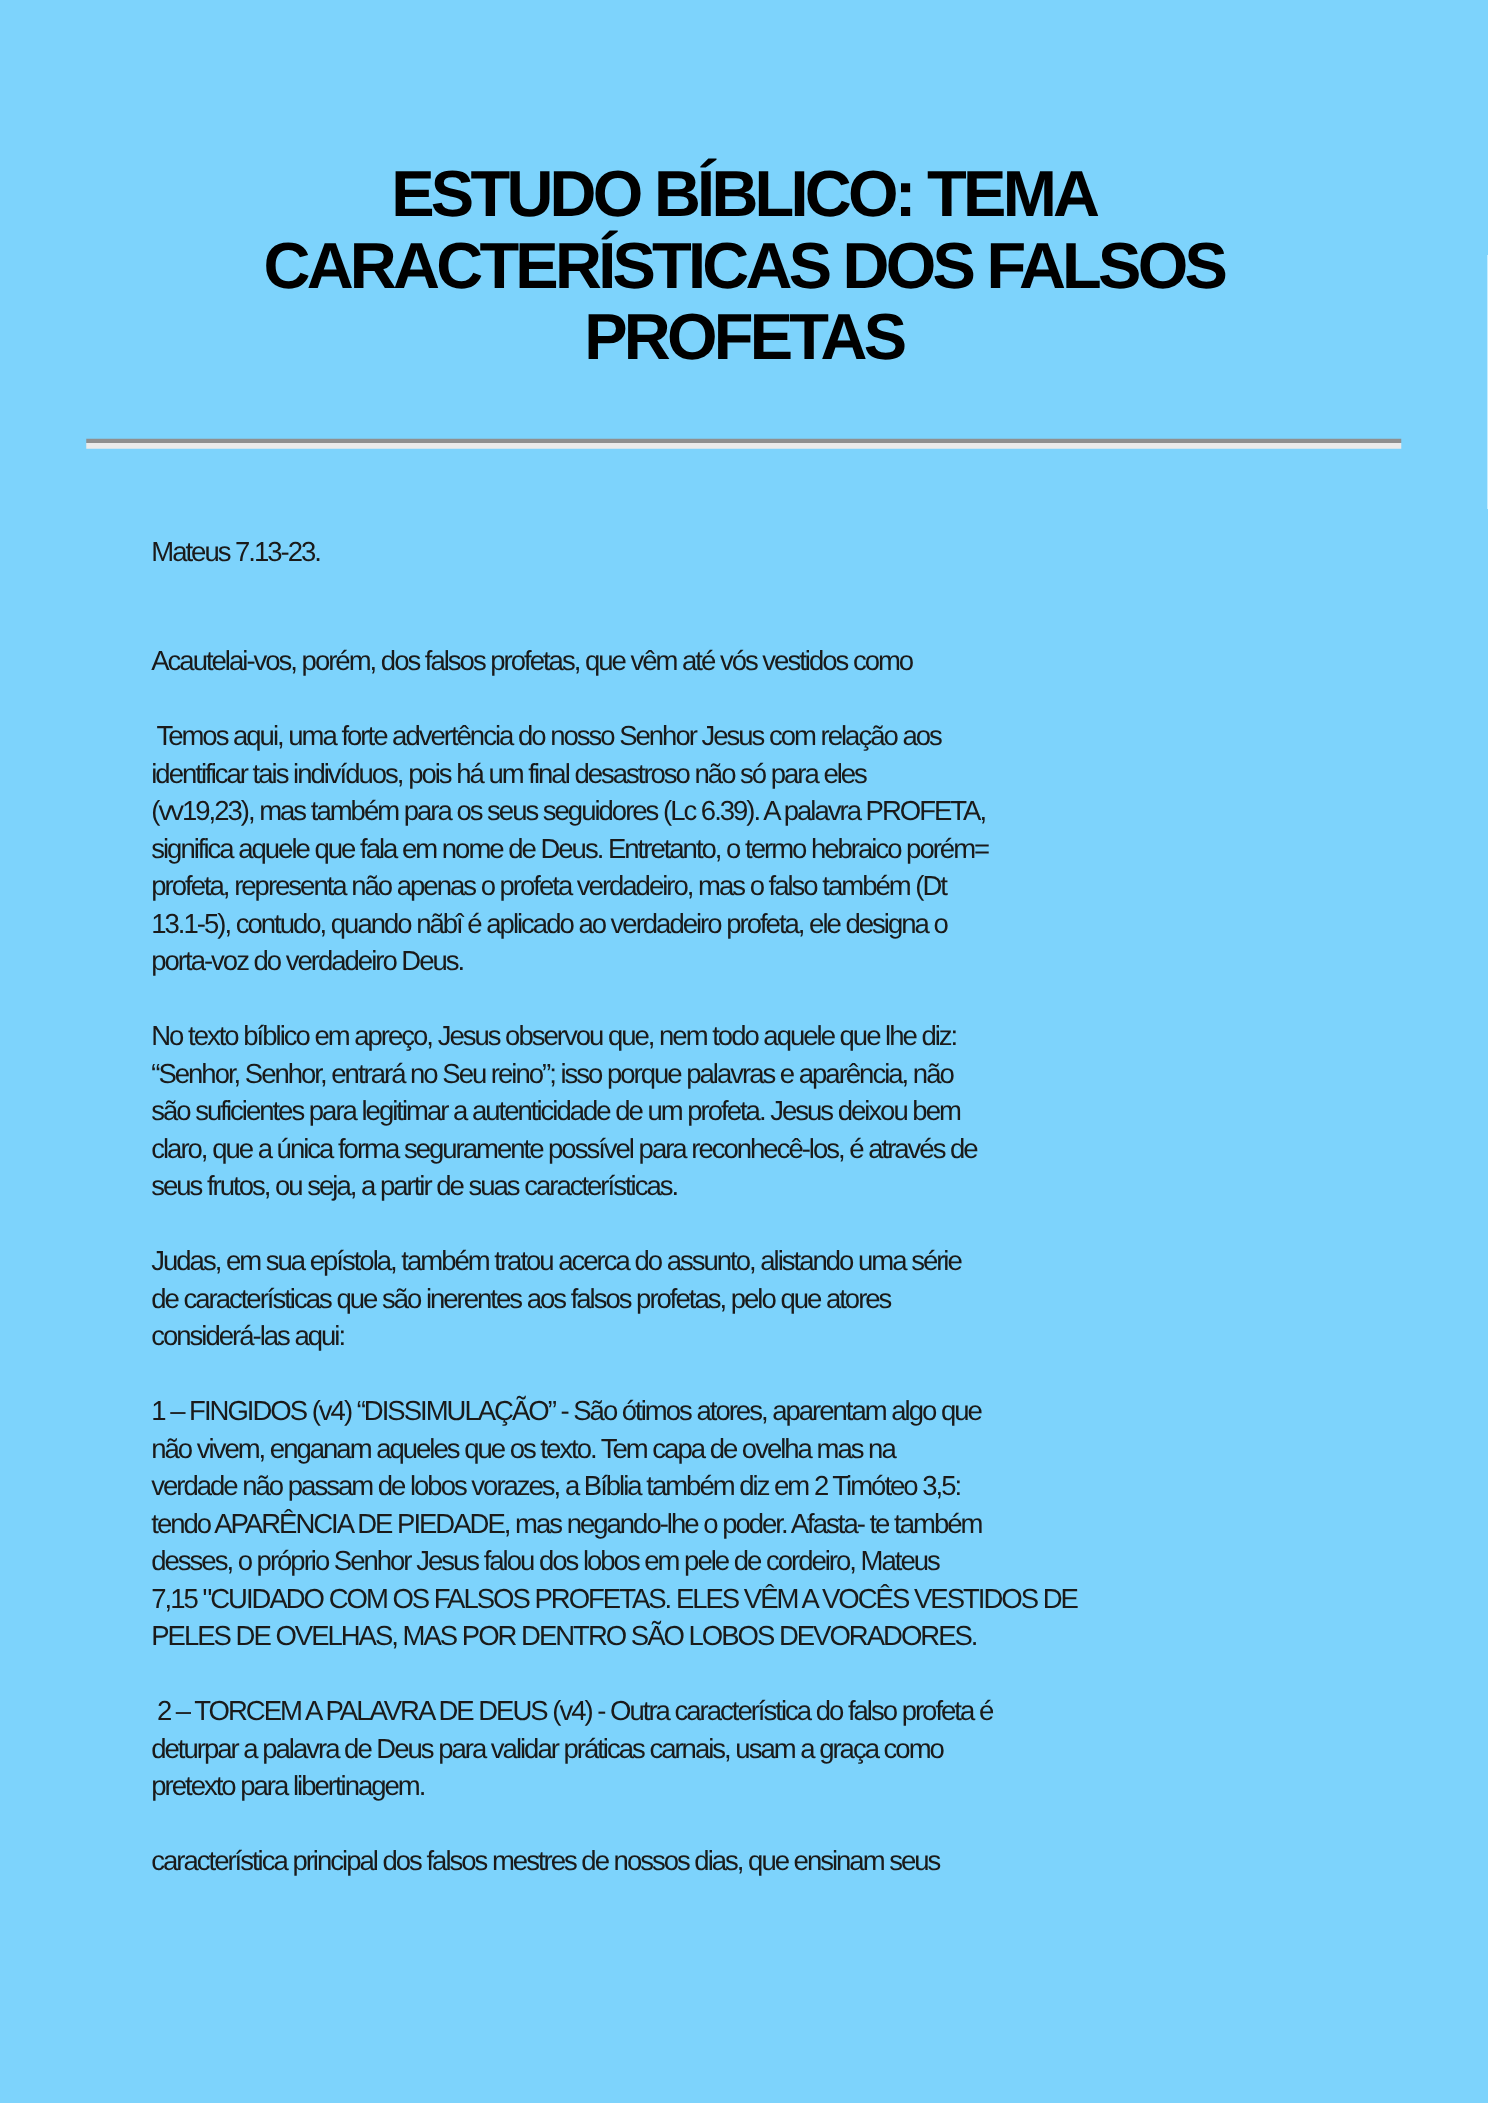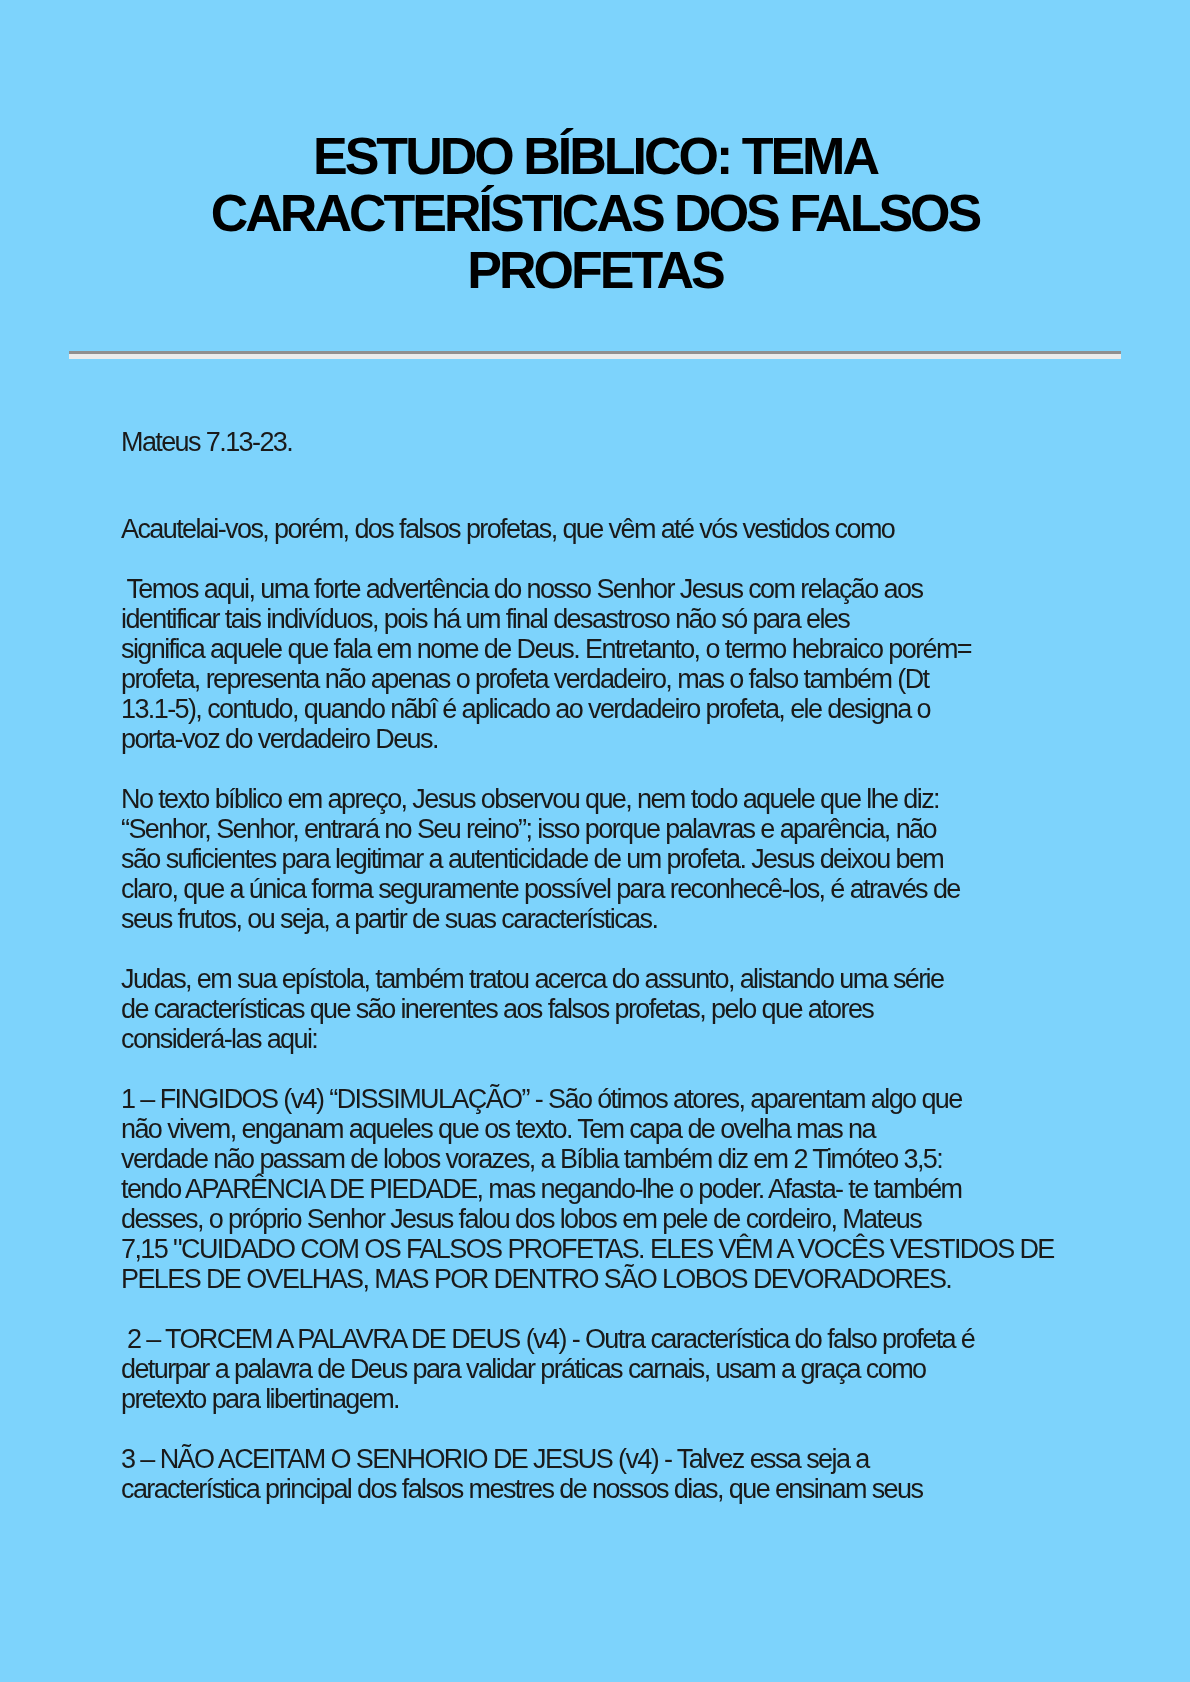--- a/index.html
+++ b/index.html
@@ -36,21 +36,21 @@
   .rule {
     margin: 52px auto 0 auto;
     width: 1052px;
     height: 8px;
     background: linear-gradient(to bottom, #8f8f8f 0px, #8f8f8f 3px, #ebebeb 3px, #ebebeb 8px);
   }
   .content {
     margin-top: 68px;
     padding-left: 121px;
     padding-right: 20px;
-    font-size: 27px;
+    font-size: 22px;
     line-height: 30px;
     letter-spacing: -1.6px;
     color: #1a1a1a;
   }
   .para {
     margin: 0 0 30px 0;
   }
   .para.sp2 {
     margin-bottom: 57px;
   }
@@ -74,20 +74,21 @@
   <div class="content" id="doc-body">
       <div class="para sp2">
         <div class="line">Mateus 7.13-23.</div>
       </div>
       <div class="para">
         <div class="line">Acautelai-vos, porém, dos falsos profetas, que vêm até vós vestidos como</div>
       </div>
       <div class="para">
         <div class="line"> Temos aqui, uma forte advertência do nosso Senhor Jesus com relação aos</div>
         <div class="line">identificar tais indivíduos, pois há um final desastroso não só para eles</div>
+        <div class="line">(vv19,23), mas também para os seus seguidores (Lc 6.39). A palavra PROFETA,</div>
         <div class="line">significa aquele que fala em nome de Deus. Entretanto, o termo hebraico porém=</div>
         <div class="line">profeta, representa não apenas o profeta verdadeiro, mas o falso também (Dt</div>
         <div class="line">13.1-5), contudo, quando nãbî é aplicado ao verdadeiro profeta, ele designa o</div>
         <div class="line">porta-voz do verdadeiro Deus.</div>
       </div>
       <div class="para">
         <div class="line">No texto bíblico em apreço, Jesus observou que, nem todo aquele que lhe diz:</div>
         <div class="line">“Senhor, Senhor, entrará no Seu reino”; isso porque palavras e aparência, não</div>
         <div class="line">são suficientes para legitimar a autenticidade de um profeta. Jesus deixou bem</div>
         <div class="line">claro, que a única forma seguramente possível para reconhecê-los, é através de</div>
@@ -106,18 +107,17 @@
         <div class="line">desses, o próprio Senhor Jesus falou dos lobos em pele de cordeiro, Mateus</div>
         <div class="line">7,15 "CUIDADO COM OS FALSOS PROFETAS. ELES VÊM A VOCÊS VESTIDOS DE</div>
         <div class="line">PELES DE OVELHAS, MAS POR DENTRO SÃO LOBOS DEVORADORES.</div>
       </div>
       <div class="para">
         <div class="line"> 2 – TORCEM A PALAVRA DE DEUS (v4) - Outra característica do falso profeta é</div>
         <div class="line">deturpar a palavra de Deus para validar práticas carnais, usam a graça como</div>
         <div class="line">pretexto para libertinagem.</div>
       </div>
       <div class="para">
-        <div class="line">3 – NÃO ACEITAM O SENHORIO DE JESUS (v4) - Talvez essa seja a</div>
         <div class="line">característica principal dos falsos mestres de nossos dias, que ensinam seus</div>
       </div>
     </div>
 
 </div>
 
 </body></html>

